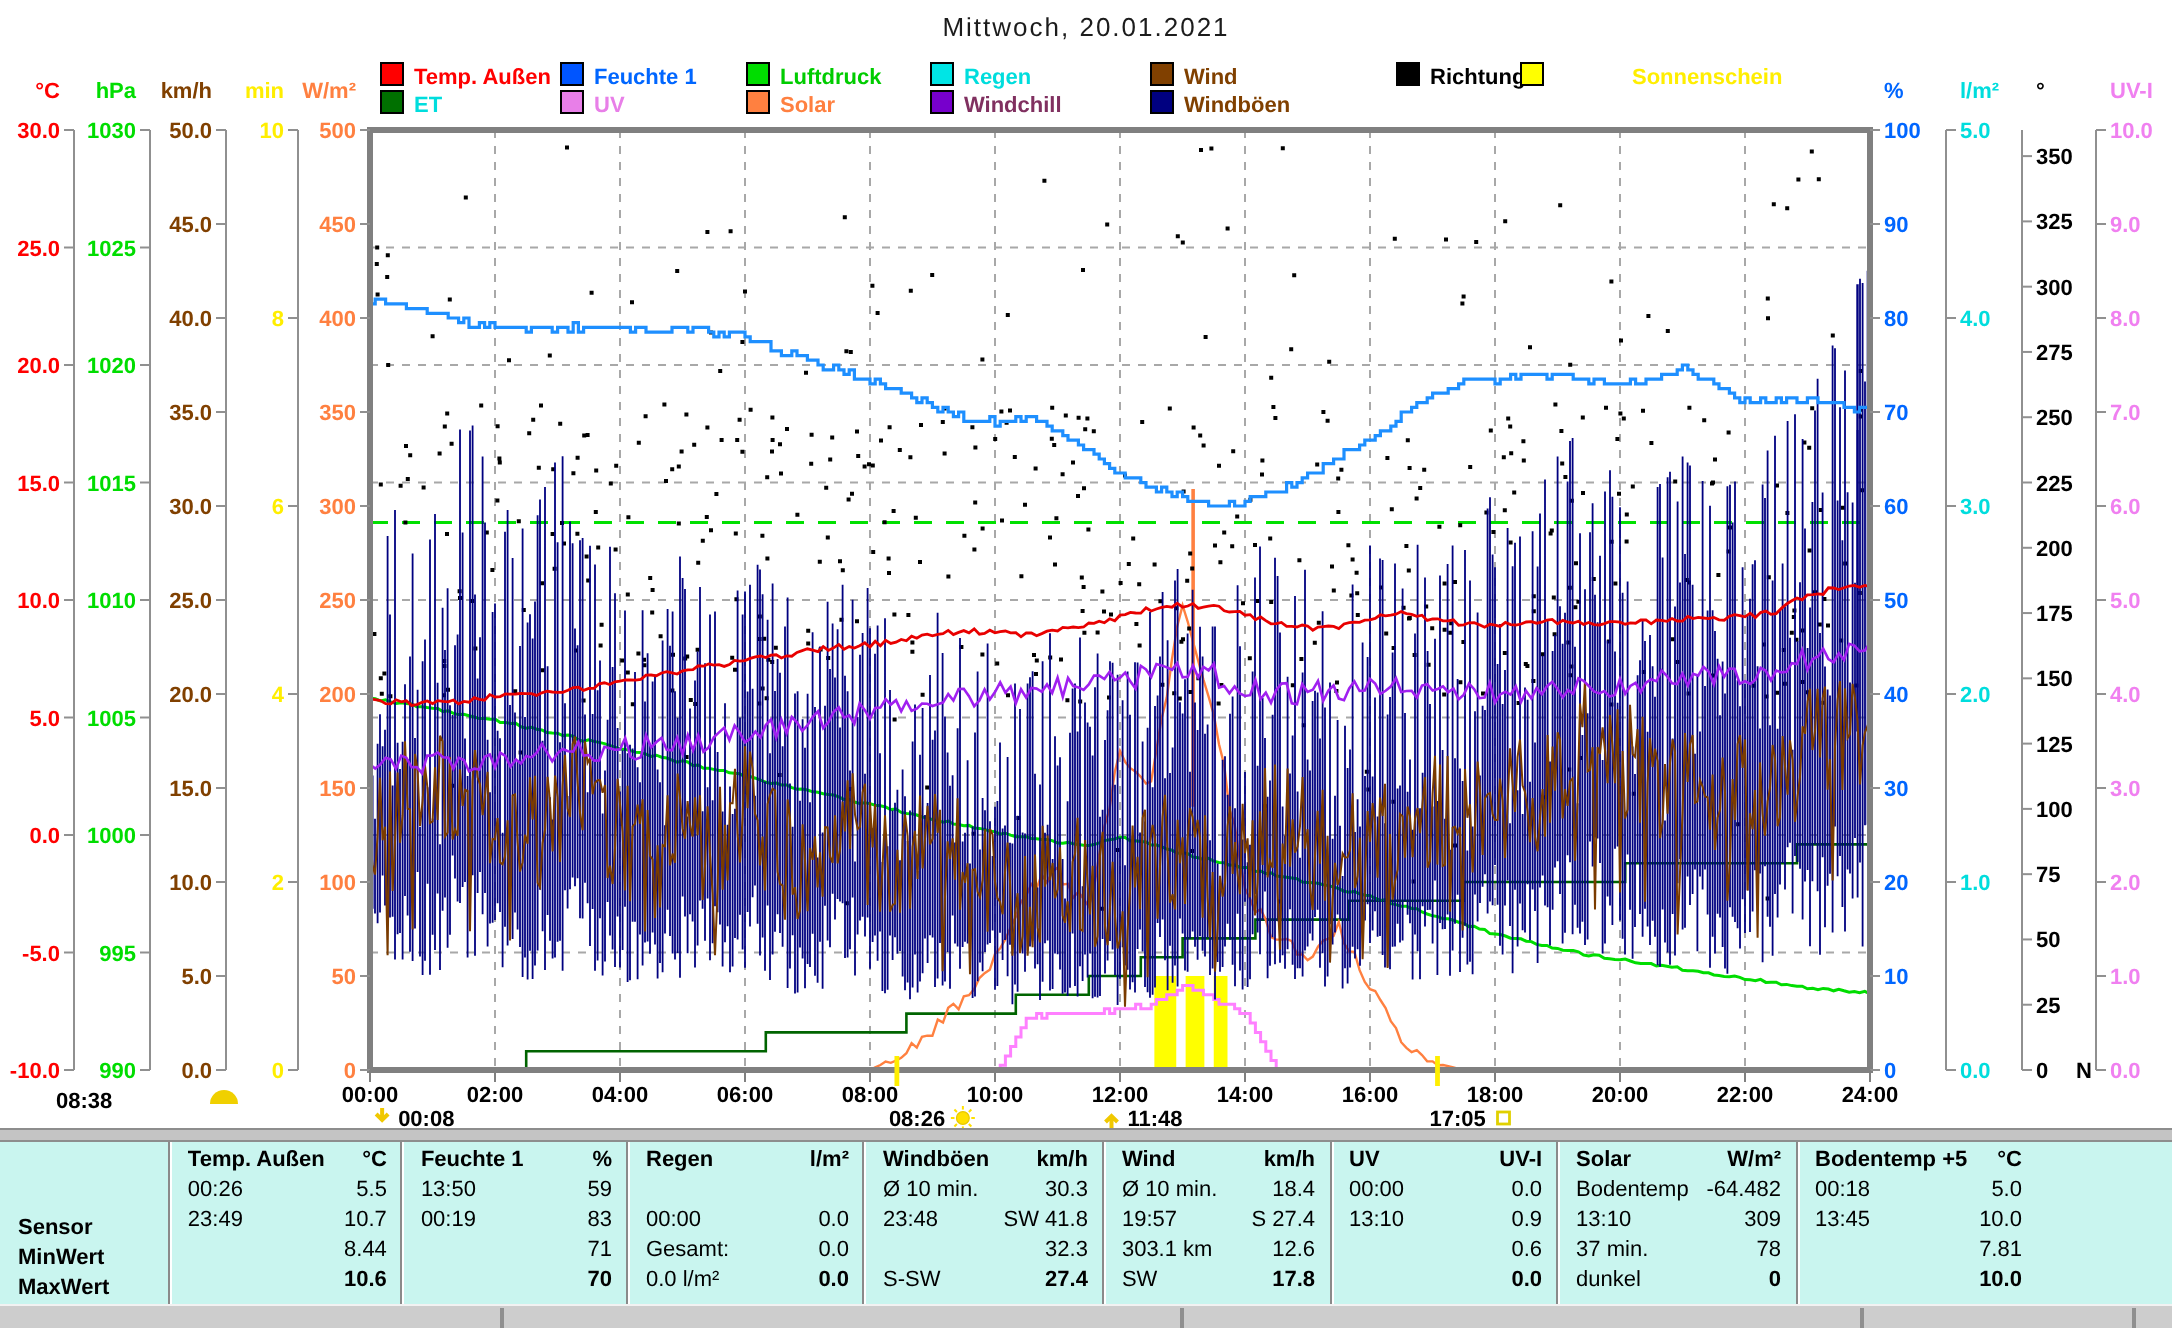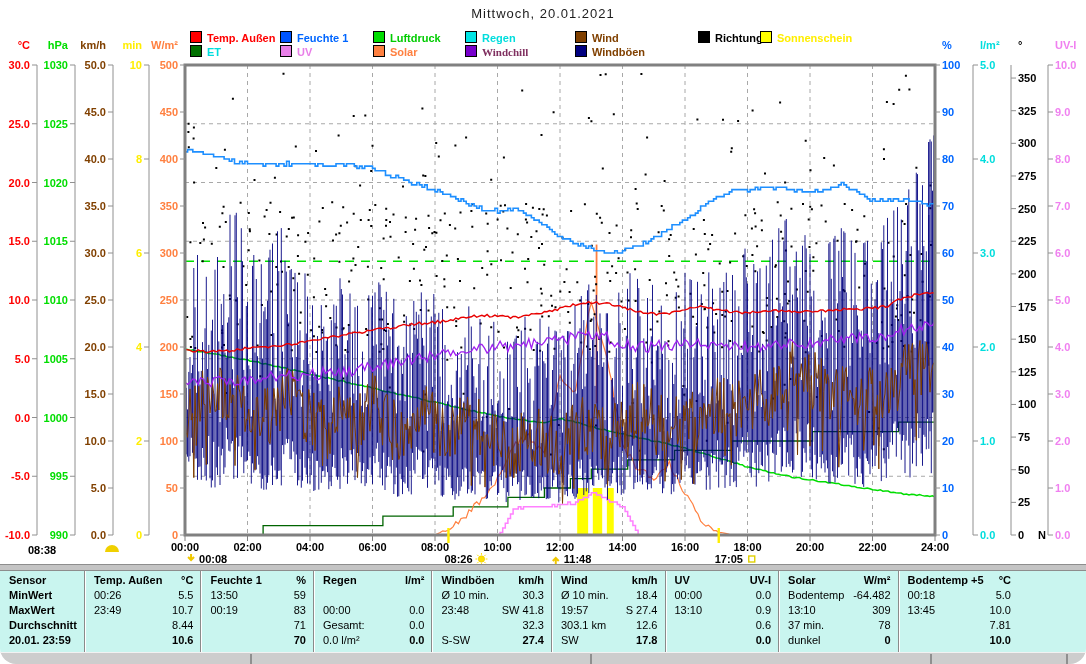--- a/index.html
+++ b/index.html
@@ -1,17 +1,17 @@
 <!DOCTYPE html>
 <html><head>
 <meta charset="utf-8">
 <style>
   html,body{margin:0;padding:0;background:#ffffff;}
   .window{position:relative;width:1086px;height:664px;background:#ffffff;overflow:hidden;
-          font-family:"Liberation Sans",sans-serif;border-radius:16px;}
+          font-family:"Liberation Sans",sans-serif;}
   .title{position:absolute;top:6px;left:0;width:100%;text-align:center;font-size:13px;
          color:#1c1c1c;letter-spacing:1px;}
   .legend-item{position:absolute;height:13px;line-height:12px;font-size:11px;font-weight:bold;
                white-space:nowrap;cursor:default;}
   .legend-box{display:inline-block;width:10px;height:10px;border:1px solid #000;
               margin-right:5px;vertical-align:-1px;}
   svg{position:absolute;left:0;top:0;}
   svg text{font-family:"Liberation Sans",sans-serif;font-size:11px;font-weight:bold;}
   .separator{position:absolute;left:0;top:564px;width:1086px;height:7px;background:#c4c4c4;
              border-top:1px solid #8d8d8d;border-bottom:1px solid #8d8d8d;box-sizing:border-box;}
@@ -33,25 +33,25 @@
 
 <div class="window">
   <div class="title">Mittwoch, 20.01.2021</div>
   <div id="legend">
       <div class="legend-item" style="left: 190px; top: 31px;"><span class="legend-box" style="background: rgb(255, 0, 0);"></span><span style="color: rgb(255, 0, 0);">Temp. Außen</span></div>
       <div class="legend-item" style="left: 280px; top: 31px;"><span class="legend-box" style="background: rgb(0, 85, 255);"></span><span style="color: rgb(0, 102, 255);">Feuchte 1</span></div>
       <div class="legend-item" style="left: 373px; top: 31px;"><span class="legend-box" style="background: rgb(0, 221, 0);"></span><span style="color: rgb(0, 204, 0);">Luftdruck</span></div>
       <div class="legend-item" style="left: 465px; top: 31px;"><span class="legend-box" style="background: rgb(0, 229, 229);"></span><span style="color: rgb(0, 221, 221);">Regen</span></div>
       <div class="legend-item" style="left: 575px; top: 31px;"><span class="legend-box" style="background: rgb(128, 64, 0);"></span><span style="color: rgb(128, 64, 0);">Wind</span></div>
       <div class="legend-item" style="left: 666px; top: 31px; margin-left: 32px;"><span class="legend-box" style="background: rgb(0, 0, 0);"></span><span style="color: rgb(0, 0, 0);">Richtung</span></div>
-      <div class="legend-item" style="left: 760px; top: 31px;"><span class="legend-box" style="background: rgb(255, 255, 0);"></span><span style="color: rgb(255, 238, 0);">Sonnenschein</span></div>
+      <div class="legend-item" style="left: 760px; top: 31px;"><span class="legend-box" style="background: rgb(255, 255, 0);"></span><span style="color: rgb(255, 238, 0); margin-left: 39px;">Sonnenschein</span></div>
       <div class="legend-item" style="left: 190px; top: 45px;"><span class="legend-box" style="background: rgb(0, 112, 0);"></span><span style="color: rgb(0, 221, 221);">ET</span></div>
       <div class="legend-item" style="left: 280px; top: 45px;"><span class="legend-box" style="background: rgb(232, 127, 232);"></span><span style="color: rgb(232, 127, 232);">UV</span></div>
       <div class="legend-item" style="left: 373px; top: 45px;"><span class="legend-box" style="background: rgb(255, 128, 64);"></span><span style="color: rgb(255, 128, 64);">Solar</span></div>
-      <div class="legend-item" style="left: 465px; top: 45px; font-family: Liberation Serif, serif;"><span class="legend-box" style="background: rgb(119, 0, 204);"></span><span style="color: rgb(128, 48, 96);">Windchill</span></div>
+      <div class="legend-item" style="left: 465px; top: 45px;"><span class="legend-box" style="background: rgb(119, 0, 204);"></span><span style="color: rgb(128, 48, 96);">Windchill</span></div>
       <div class="legend-item" style="left: 575px; top: 45px;"><span class="legend-box" style="background: rgb(0, 0, 128);"></span><span style="color: rgb(128, 64, 0);">Windböen</span></div>
     </div>
   <svg id="chart" width="1086" height="664" viewBox="0 0 1086 664">
       <g stroke="#a8a8a8" stroke-width="1" stroke-dasharray="4 4">
         <line x1="247.5" y1="65" x2="247.5" y2="535"></line>
         <line x1="310" y1="65" x2="310" y2="535"></line>
         <line x1="372.5" y1="65" x2="372.5" y2="535"></line>
         <line x1="435" y1="65" x2="435" y2="535"></line>
         <line x1="497.5" y1="65" x2="497.5" y2="535"></line>
         <line x1="560" y1="65" x2="560" y2="535"></line>
@@ -351,21 +351,21 @@
         <line x1="481.4375" y1="554.8" x2="481.4375" y2="553" stroke="#ffe000" stroke-width="1"></line>
         <line x1="484.4073484809835" y1="556.0301515190165" x2="485.68014068711926" y2="554.7573593128807" stroke="#ffe000" stroke-width="1"></line>
         <text y="563" fill="#000" x="563.75" text-anchor="start">11:48</text>
         <path d="M555.75 564 v-6 m-3 3 l3 -3 l3 3" fill="none" stroke="#f0c800" stroke-width="2"></path>
         <text y="563" fill="#000" x="714.7499999999999" text-anchor="start">17:05</text>
         <rect x="748.7499999999999" y="556" width="6" height="6" fill="none" stroke="#e0d000" stroke-width="1.4"></rect>
       </g>
     </svg>
   <div class="separator"></div>
   <div class="stats" id="stats">
-      <div class="tcol" style="width: 85px;">
+      <div class="tcol" style="width: 85px; margin-top: 34px;">
         <div class="trow">
           <span class="tl b">Sensor</span>
         </div>
         <div class="trow">
           <span class="tl b">MinWert</span>
         </div>
         <div class="trow">
           <span class="tl b">MaxWert</span>
         </div>
         <div class="trow">

